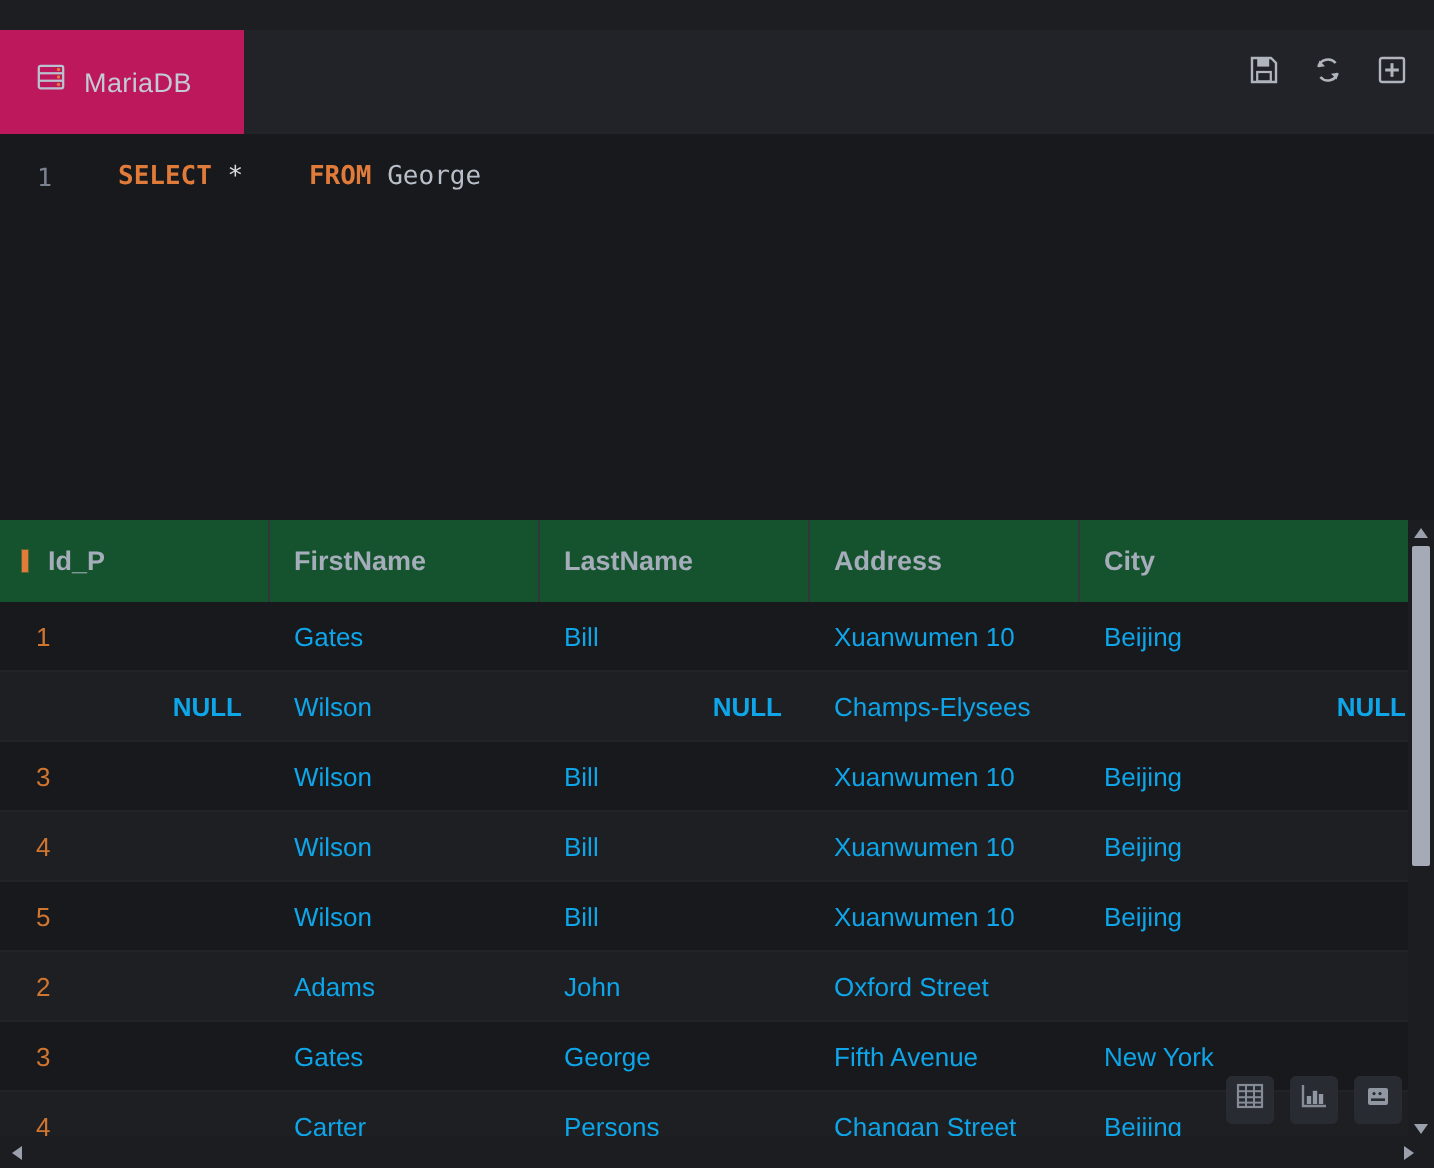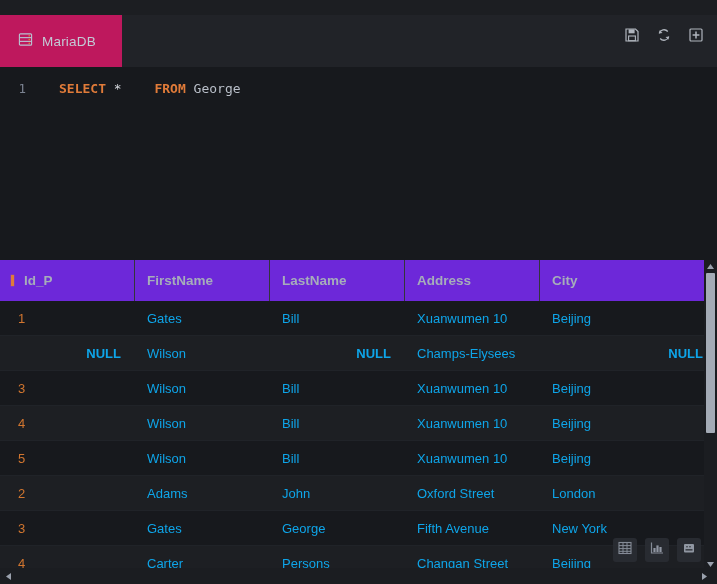--- a/index.html
+++ b/index.html
@@ -116,21 +116,21 @@
     width: 717px;
     height: 324px;
     background: #17191d;
     overflow: hidden;
   }
   .grid-head {
     position: absolute;
     left: 0; top: 0;
     width: 717px;
     height: 41px;
-    background: #6d28d9;
+    background: #14532d;
     display: flex;
     box-sizing: border-box;
     text-align: right;
   }
   .hcell {
     position: relative;
     height: 41px;
     display: flex;
     align-items: center;
     box-sizing: border-box;
@@ -393,21 +393,20 @@
           <div class="gcell c1">Wilson</div>
           <div class="gcell c2">Bill</div>
           <div class="gcell c3">Xuanwumen 10</div>
           <div class="gcell c4">Beijing</div>
         </div>
         <div class="grow even">
           <div class="gcell c0">2</div>
           <div class="gcell c1">Adams</div>
           <div class="gcell c2">John</div>
           <div class="gcell c3">Oxford Street</div>
-          <div class="gcell c4">London</div>
         </div>
         <div class="grow odd">
           <div class="gcell c0">3</div>
           <div class="gcell c1">Gates</div>
           <div class="gcell c2">George</div>
           <div class="gcell c3">Fifth Avenue</div>
           <div class="gcell c4">New York</div>
         </div>
         <div class="grow even">
           <div class="gcell c0">4</div>

